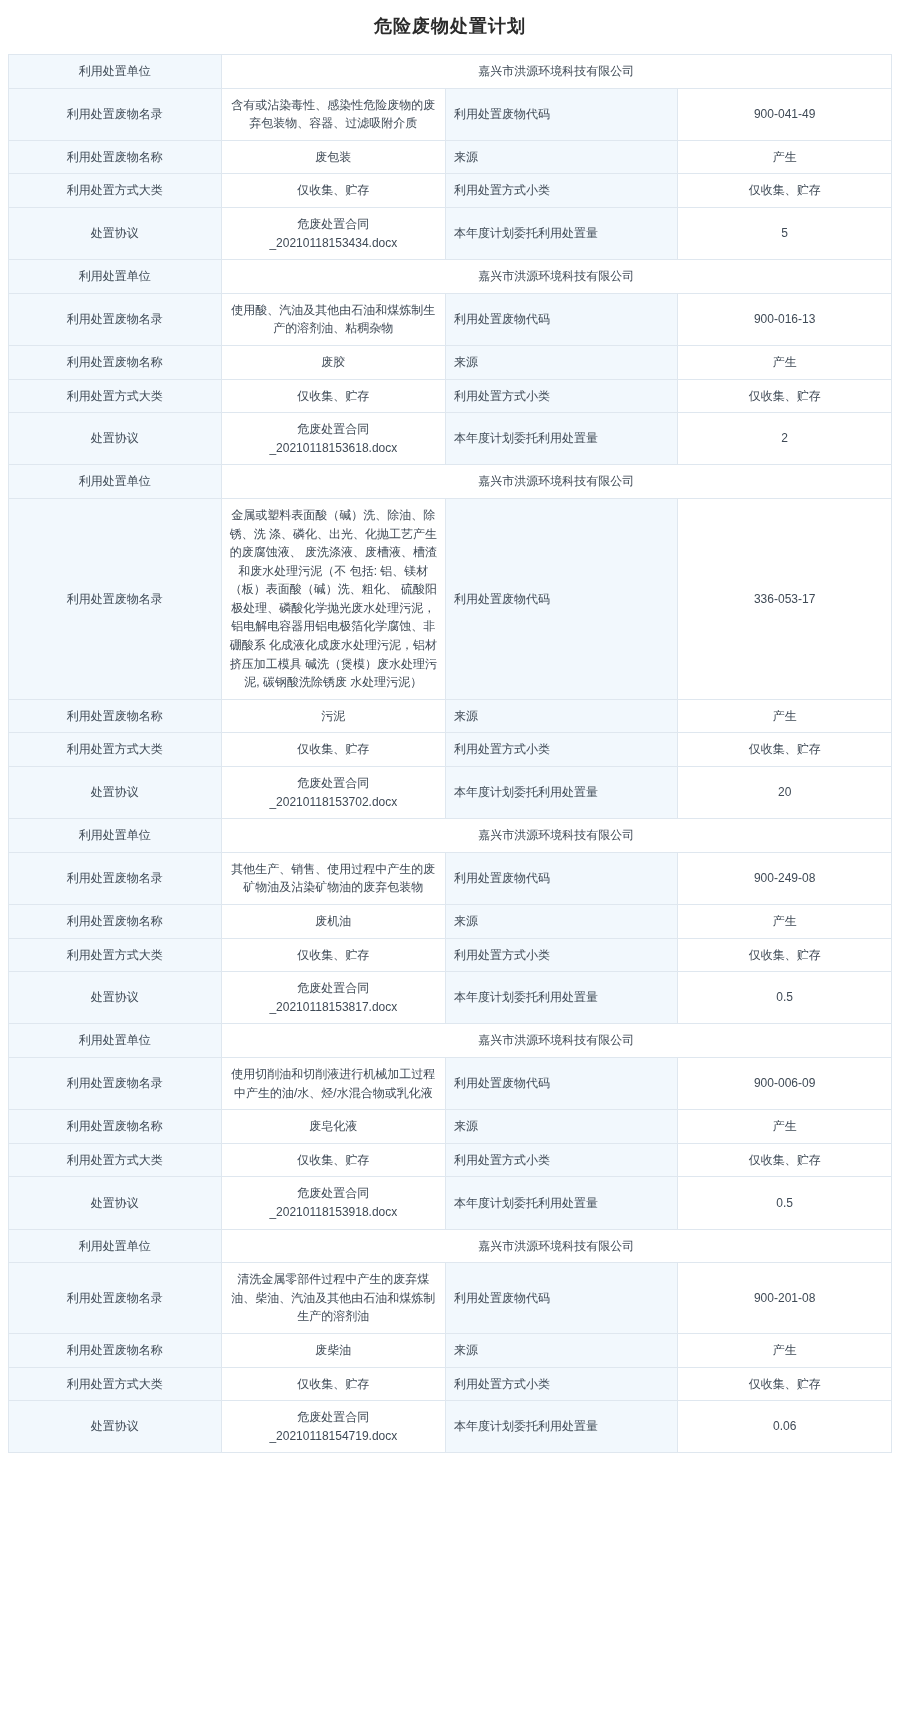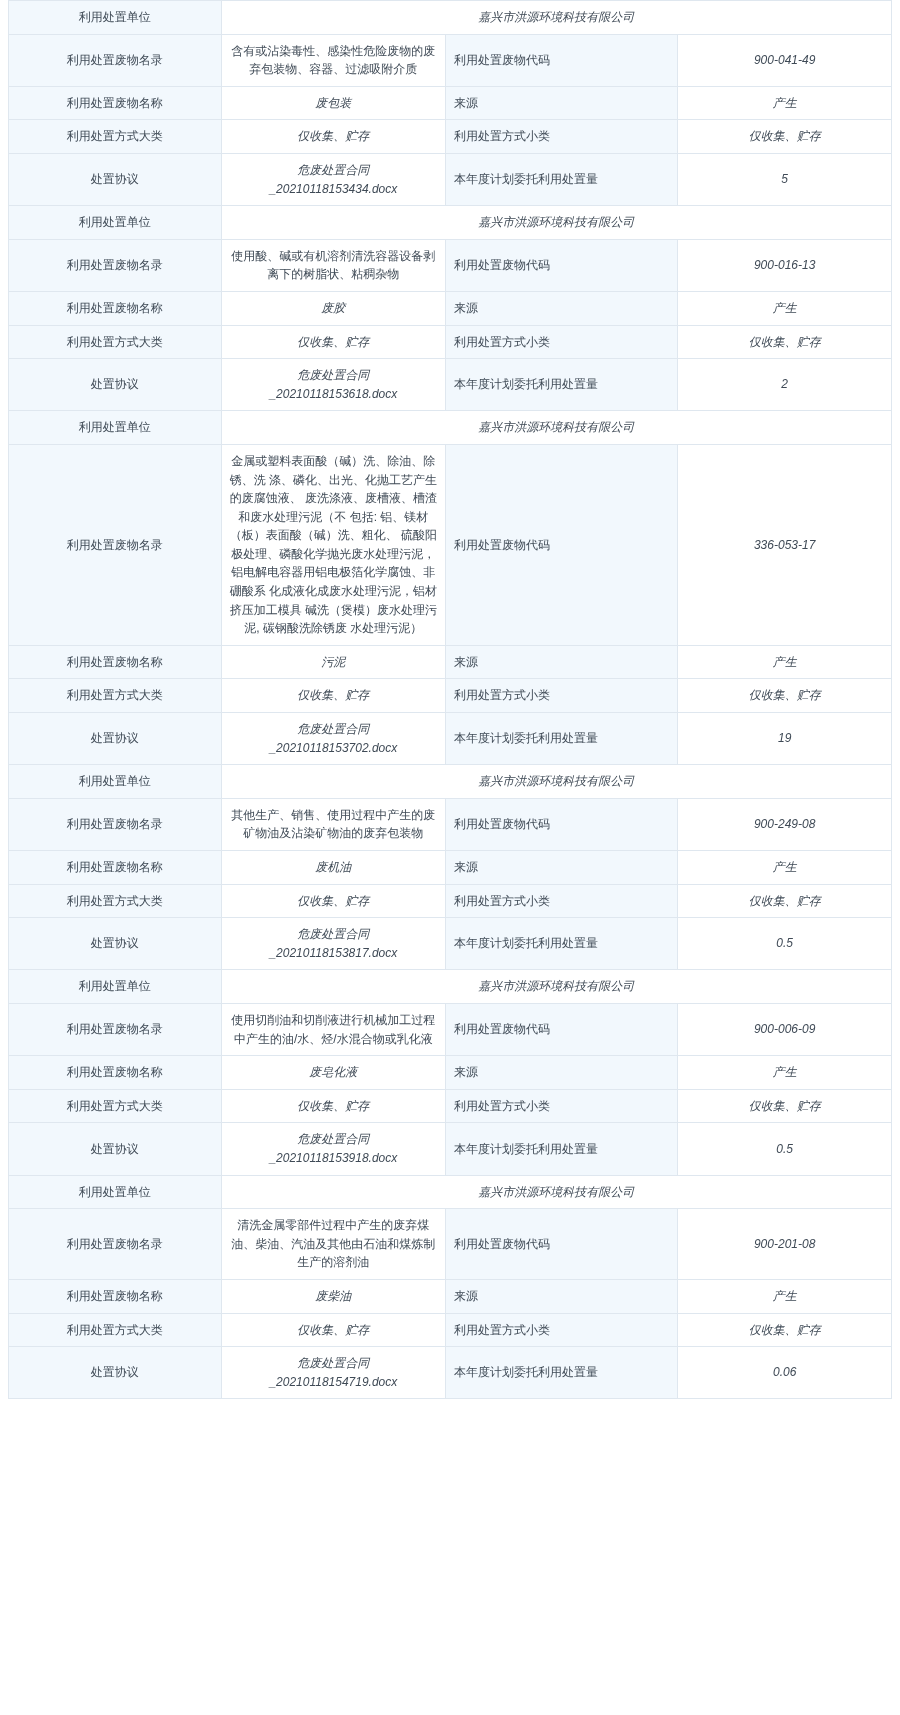--- a/index.html
+++ b/index.html
@@ -48,21 +48,20 @@
   td.label2 {
     background: #f2f8fd;
     text-align: left;
     color: #3f4a56;
     width: 213px;
   }
   td.value {
     background: #ffffff;
     text-align: center;
     color: #3f4a56;
-    font-style: italic;
   }
   td.value-left {
     background: #ffffff;
     text-align: center;
     color: #3f4a56;
     padding-left: 10px;
     padding-right: 10px;
     line-height: 1.65;
   }
   .two-line {
@@ -70,20 +69,21 @@
   }
   .long-cell {
     text-align: justify;
     text-justify: inter-ideograph;
   }
 </style>
 </head>
 <body>
 
 <div class="page">
+  <div class="doc-title">危险废物处置计划</div>
 
   <table class="plan">
     <colgroup>
       <col style="width:195px">
       <col style="width:206px">
       <col style="width:213px">
       <col style="width:196px">
     </colgroup>
     <tbody>
         <tr>
@@ -114,21 +114,21 @@
 _20210118153434.docx</td>
           <td class="label2">本年度计划委托利用处置量</td>
           <td class="value">5</td>
         </tr>
         <tr>
           <td class="label">利用处置单位</td>
           <td class="value" colspan="3">嘉兴市洪源环境科技有限公司</td>
         </tr>
         <tr>
           <td class="label">利用处置废物名录</td>
-          <td class="value-left long-cell">使用酸、碱或有机溶剂清洗容器设备剥离下的树脂状、粘稠杂物</td>
+          <td class="value-left long-cell">使用酸、汽油及其他由石油和煤炼制生产的溶剂油、粘稠杂物</td>
           <td class="label2">利用处置废物代码</td>
           <td class="value">900-016-13</td>
         </tr>
         <tr>
           <td class="label">利用处置废物名称</td>
           <td class="value">废胶</td>
           <td class="label2">来源</td>
           <td class="value">产生</td>
         </tr>
         <tr>
@@ -164,21 +164,21 @@
           <td class="label">利用处置方式大类</td>
           <td class="value">仅收集、贮存</td>
           <td class="label2">利用处置方式小类</td>
           <td class="value">仅收集、贮存</td>
         </tr>
         <tr>
           <td class="label">处置协议</td>
           <td class="value two-line">危废处置合同
 _20210118153702.docx</td>
           <td class="label2">本年度计划委托利用处置量</td>
-          <td class="value">19</td>
+          <td class="value">20</td>
         </tr>
         <tr>
           <td class="label">利用处置单位</td>
           <td class="value" colspan="3">嘉兴市洪源环境科技有限公司</td>
         </tr>
         <tr>
           <td class="label">利用处置废物名录</td>
           <td class="value-left long-cell">其他生产、销售、使用过程中产生的废矿物油及沾染矿物油的废弃包装物</td>
           <td class="label2">利用处置废物代码</td>
           <td class="value">900-249-08</td>

